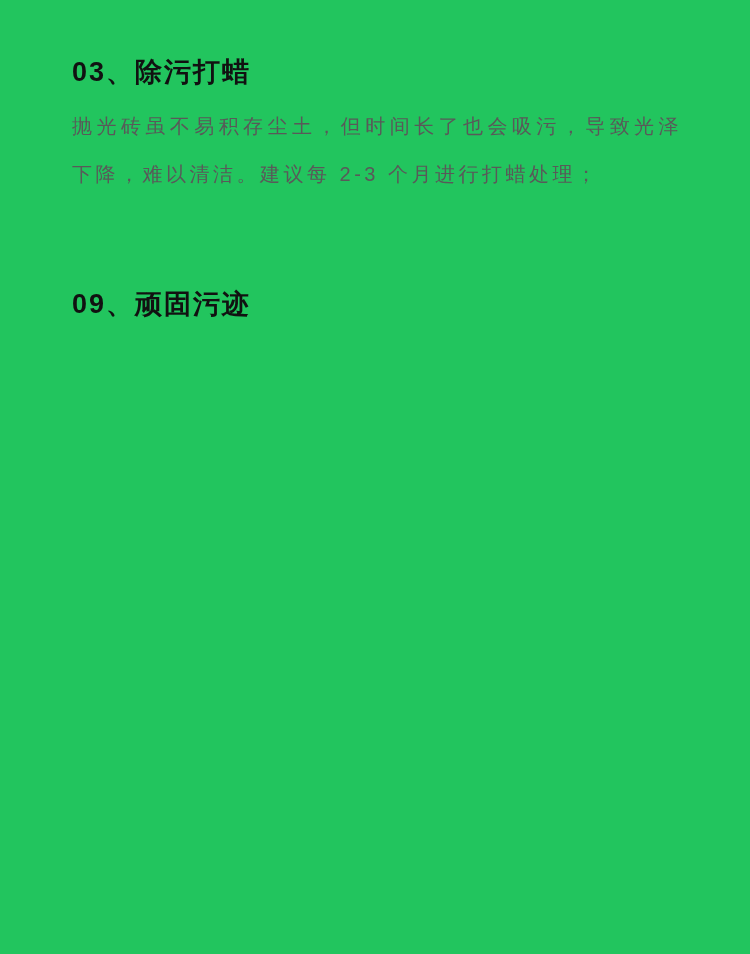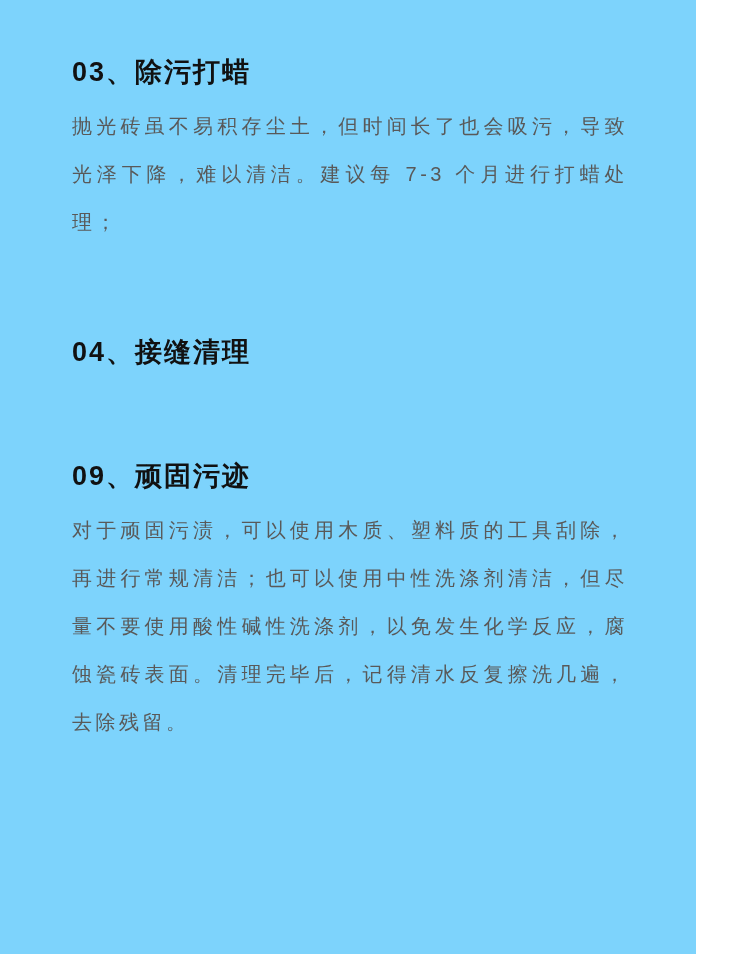--- a/index.html
+++ b/index.html
@@ -2,24 +2,24 @@
 <html><head>
 <meta charset="utf-8">
 <style>
   html, body {
     margin: 0;
     padding: 0;
     background: #ffffff;
   }
   .page {
     position: relative;
-    width: 696px;
+    width: 750px;
     height: 954px;
     box-sizing: border-box;
-    background: #7dd3fc;
+    background: #22c55e;
     padding: 54px 68px 0 72px;
     font-family: "Liberation Sans", "DejaVu Sans", sans-serif;
     overflow: hidden;
   }
   section.tip-section + section.tip-section {
     margin-top: 88px;
   }
   h2.section-title {
     margin: 0;
     font-size: 27px;
@@ -40,25 +40,23 @@
     font-family: "Liberation Sans", "DejaVu Sans", sans-serif;
   }
 </style>
 </head>
 <body>
 
 <div class="page">
 
   <section class="tip-section">
     <h2 class="section-title">03、除污打蜡</h2>
-    <p class="section-body">抛光砖虽不易积存尘土，但时间长了也会吸污，导致光泽下降，难以清洁。建议每 7-3 个月进行打蜡处理；</p>
+    <p class="section-body">抛光砖虽不易积存尘土，但时间长了也会吸污，导致光泽下降，难以清洁。建议每 2-3 个月进行打蜡处理；</p>
   </section>
 
   <section class="tip-section">
-    <h2 class="section-title">04、接缝清理</h2>
   </section>
 
   <section class="tip-section">
     <h2 class="section-title">09、顽固污迹</h2>
-    <p class="section-body">对于顽固污渍，可以使用木质、塑料质的工具刮除，再进行常规清洁；也可以使用中性洗涤剂清洁，但尽量不要使用酸性碱性洗涤剂，以免发生化学反应，腐蚀瓷砖表面。清理完毕后，记得清水反复擦洗几遍，去除残留。</p>
   </section>
 
 </div>
 
 </body></html>

